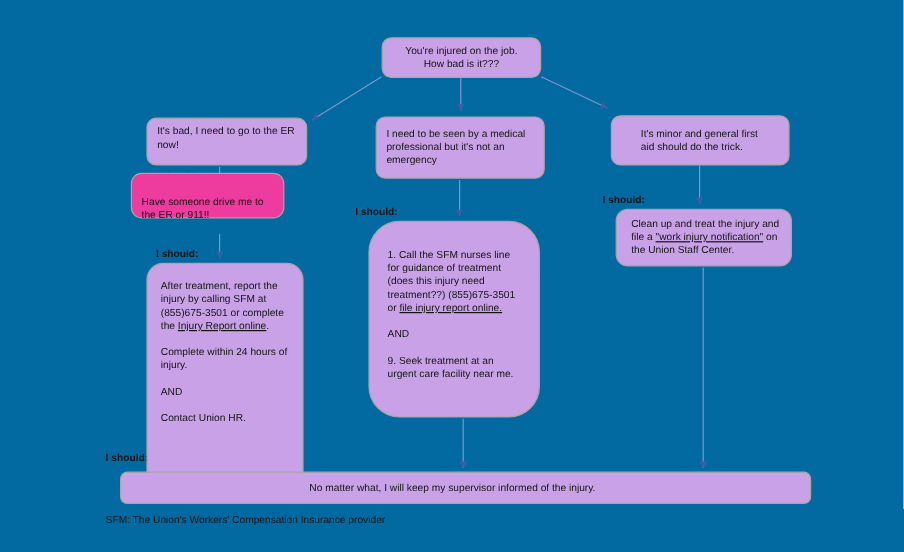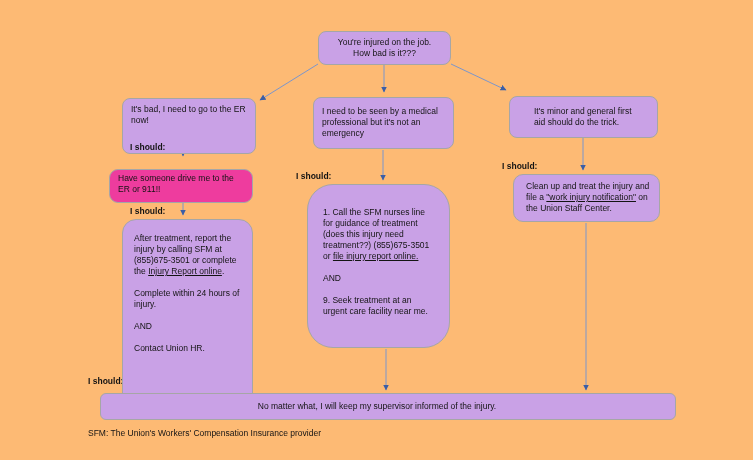--- a/index.html
+++ b/index.html
@@ -1,20 +1,20 @@
 <!DOCTYPE html>
 <html style="--node-fill: #c9a1e6; --node-border: #a6a6a6; --alert-fill: #ee3c9e; --arrow-line: #7b96cc; --arrow-head: #3b5ea6;"><head>
 <meta charset="utf-8">
 <style>
   html, body { margin: 0; padding: 0; background: #ffffff; }
   .canvas {
     position: relative;
     width: 753px;
     height: 460px;
-    background: #fdba74;
+    background: #0369a1;
     font-family: "Liberation Sans", sans-serif;
     overflow: hidden;
   }
   .arrow-layer { position: absolute; left: 0; top: 0; width: 753px; height: 460px; }
   .arrow-layer line { stroke: var(--arrow-line, #7b96cc); stroke-width: 1; }
   .arrow-head-path { fill: var(--arrow-head, #3b5ea6); }
 
   .node {
     position: absolute;
     box-sizing: border-box;
@@ -62,39 +62,39 @@
     <line x1="186" y1="368" x2="186" y2="390" marker-end="url(#ah)"></line>
     <line x1="383" y1="150" x2="383" y2="180" marker-end="url(#ah)"></line>
     <line x1="386" y1="349" x2="386" y2="390" marker-end="url(#ah)"></line>
     <line x1="583" y1="138" x2="583" y2="170" marker-end="url(#ah)"></line>
     <line x1="586" y1="223" x2="586" y2="390" marker-end="url(#ah)"></line>
   </svg>
 
   <div class="node center pre" style="left:318px; top:31px; width:133px; height:34px; border-radius:8px; padding:2px 6px;">You're injured on the job.
 How bad is it???</div>
 
-  <div class="node" style="left:122px; top:98px; width:134px; height:56px; border-radius:8px; padding:5px 8px;">
+  <div class="node" style="left:122px; top:98px; width:134px; height:40px; border-radius:8px; padding:5px 8px;">
     <p>It's bad, I need to go to the ER now!</p>
   </div>
 
   <div class="node" style="left:313px; top:97px; width:141px; height:52px; border-radius:8px; padding:8px 8px;">
     <p>I need to be seen by a medical professional but it's not an emergency</p>
   </div>
 
   <div class="node" style="left:509px; top:96px; width:149px; height:42px; border-radius:8px; padding:9px 24px;">
     <p>It's minor and general first aid should do the trick.</p>
   </div>
 
   <div class="label" style="left:130px; top:142px;">I should:</div>
   <div class="label" style="left:130px; top:206px;">I should:</div>
   <div class="label" style="left:296px; top:171px;">I should:</div>
   <div class="label" style="left:502px; top:161px;">I should:</div>
   <div class="label" style="left:88px; top:376px;">I should:</div>
 
-  <div class="node pink" style="left:109px; top:169px; width:144px; height:34px; border-radius:9px; padding:3px 8px;">
+  <div class="node pink" style="left:109px; top:144px; width:128px; height:34px; border-radius:9px; padding:18px 8px;">
     <p>Have someone drive me to the ER or 911!!</p>
   </div>
 
   <div class="node" style="left:122px; top:219px; width:131px; height:188px; border-radius:14px; padding:13px 9px 0 11px;">
     <p><span>After treatment, report the injury by calling SFM at (855)675-3501 or complete the </span><span class="u">Injury Report online</span><span>.</span></p>
     <p>Complete within 24 hours of injury.</p>
     <p>AND</p>
     <p>Contact Union HR.</p>
   </div>
 

